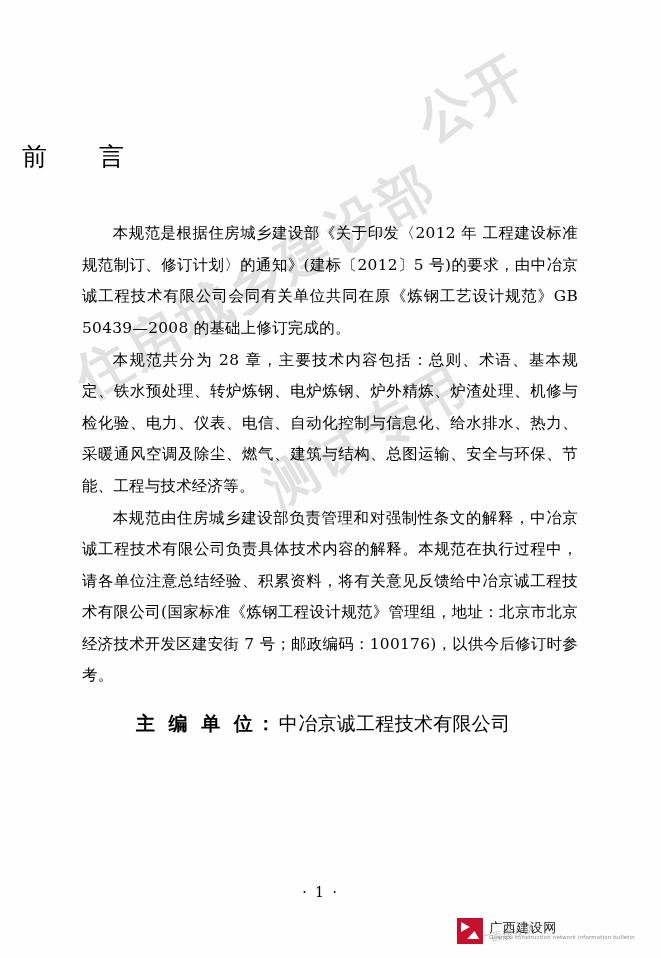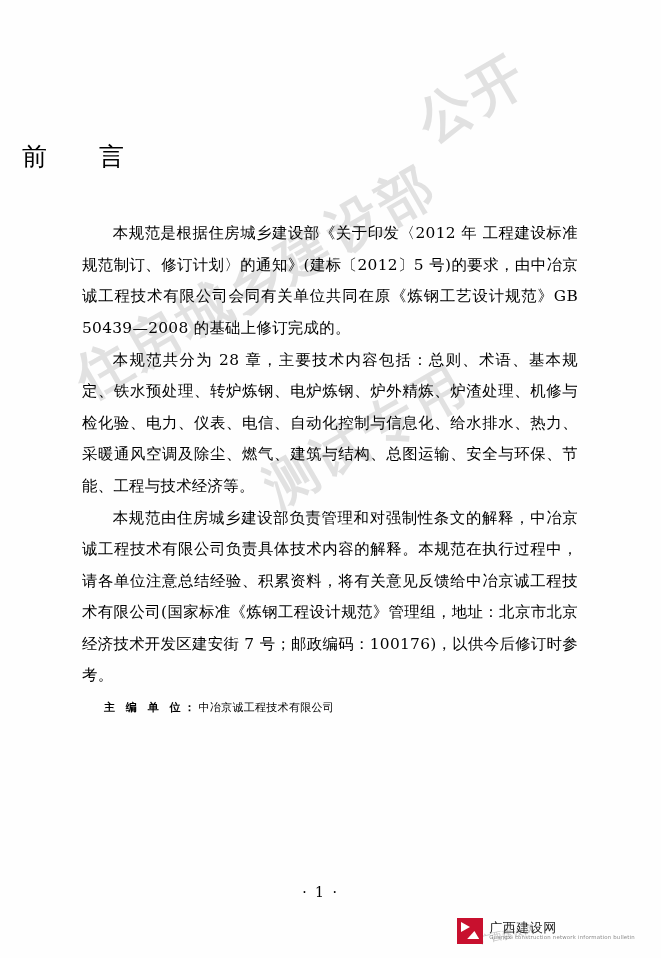--- a/index.html
+++ b/index.html
@@ -82,22 +82,22 @@
     margin: 0 0 0.5px 0;
     font-size: 15.4px;
     line-height: 31.5px;
     text-align: justify;
     text-justify: inter-ideograph;
     text-indent: 2em;
     letter-spacing: 0.3px;
   }
 
   .sig-line {
-    margin: 0;
-    font-size: 11px;
+    margin: 16px;
+    font-size: 19px;
     line-height: 31.5px;
     text-indent: 2em;
     letter-spacing: 0.3px;
   }
   .sig-label {
     font-weight: bold;
     letter-spacing: 3.5px;
   }
 
   

